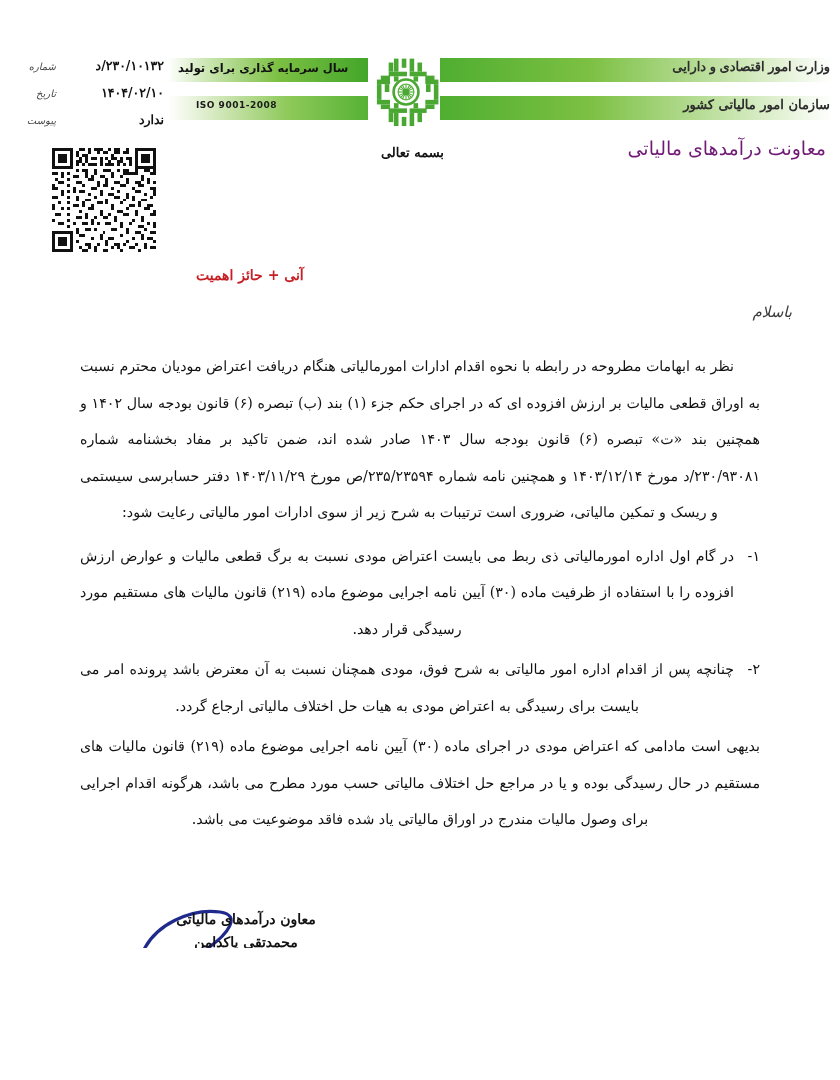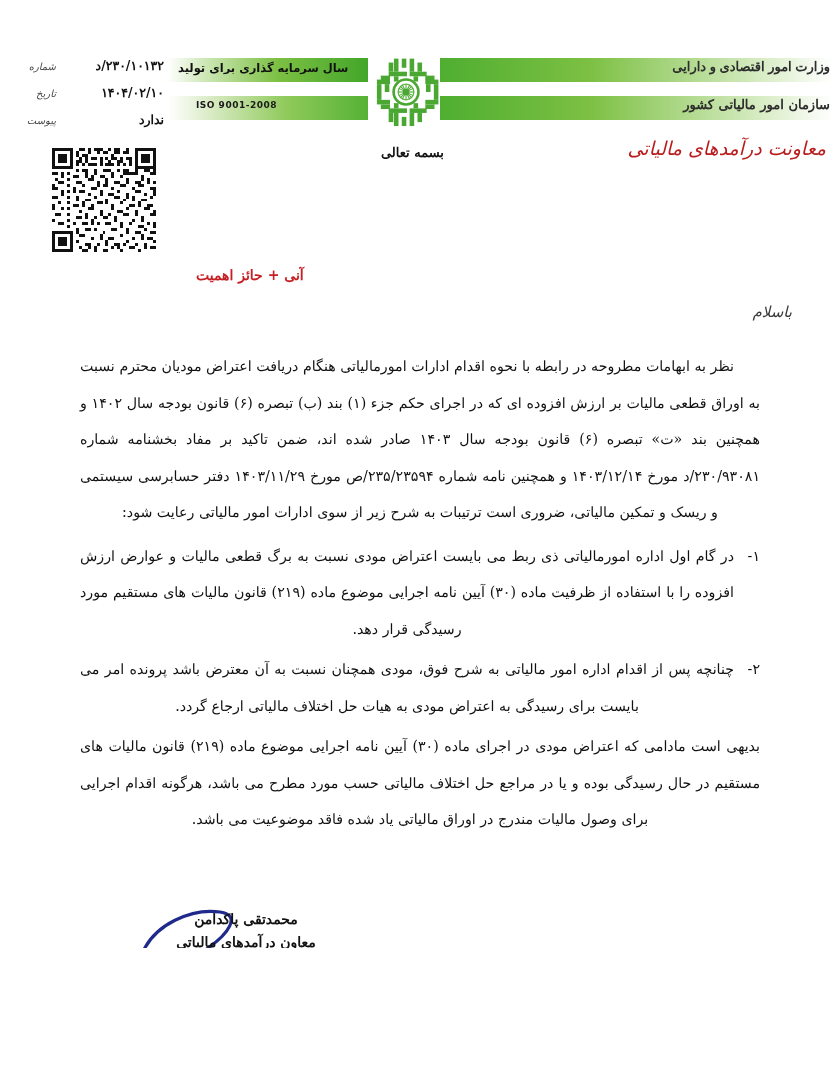--- a/index.html
+++ b/index.html
@@ -101,23 +101,22 @@
     left: 374px;
     width: 66px;
     height: 72px;
   }
 
   .dept-title {
     position: absolute;
     top: 137px;
     right: 14px;
     font-size: 19px;
-    color: #b91c1c;
-    font-family: "DejaVu Serif", serif;
-    font-style: italic;
+    color: #701a75;
+    font-family: "DejaVu Serif", serif;
     white-space: nowrap;
   }
 
   .besmeh {
     position: absolute;
     top: 145px;
     left: 381px;
     font-size: 13px;
     font-weight: bold;
     color: #111;
@@ -584,17 +583,17 @@
                C86 130, 100 120, 98 106 C96 92, 82 86, 74 92" stroke-width="3.2"></path>
       <path d="M98 106 C104 88, 112 72, 120 66 C128 60, 134 66, 130 78
                C126 92, 112 104, 104 112" stroke-width="2.6"></path>
       <path d="M104 74 C130 80, 160 72, 186 62" stroke-width="2.2"></path>
       <path d="M96 78 C104 96, 104 114, 100 126" stroke-width="2.4"></path>
       <path d="M92 96 C98 100, 100 108, 96 114" stroke-width="2"></path>
     </g>
   </svg>
 
   <div class="sign-block">
+    <div>معاون درآمدهای مالیاتی</div>
     <div>محمدتقی پاکدامن</div>
-    <div>معاون درآمدهای مالیاتی</div>
   </div>
 
 </div>
 
 </body></html>

